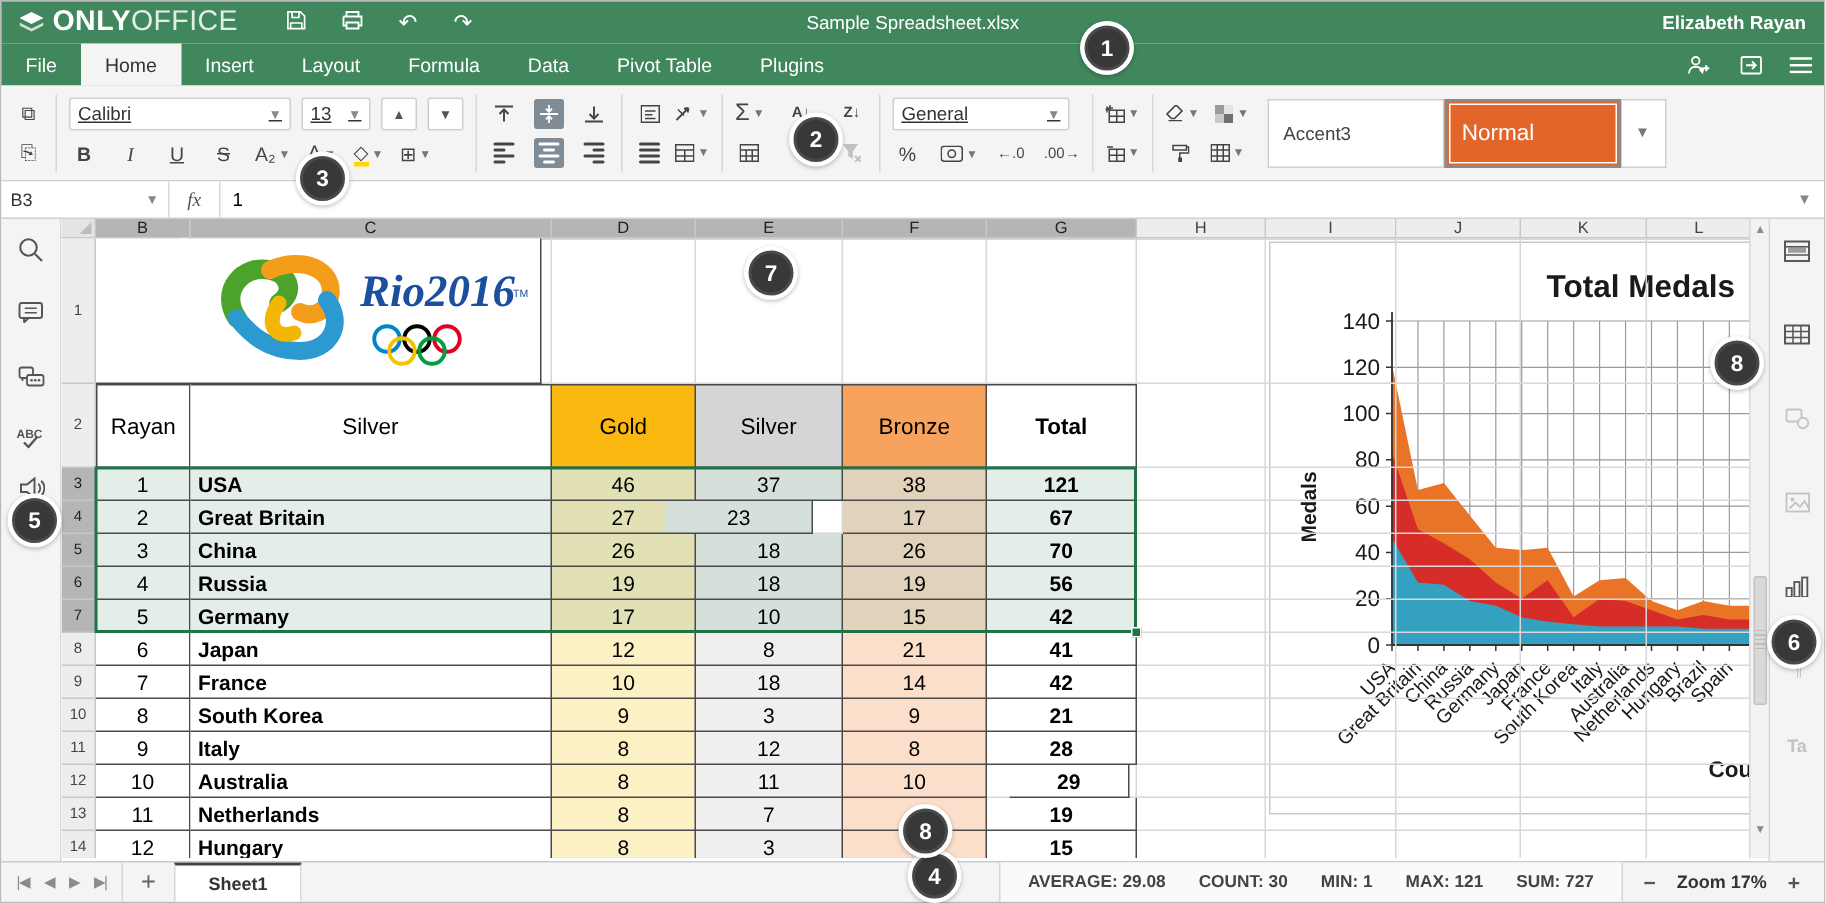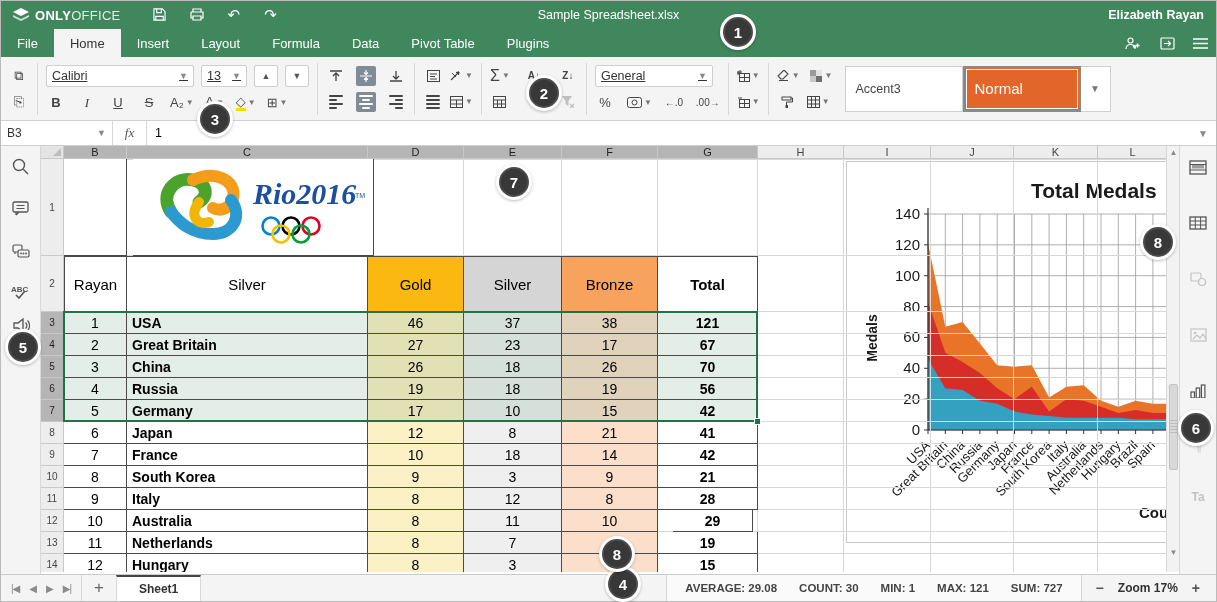--- a/index.html
+++ b/index.html
@@ -4,21 +4,21 @@
 <style>
   * { margin:0; padding:0; box-sizing:border-box; }
   html,body { width:1217px; height:602px; overflow:hidden; background:#fff;
               font-family:"Liberation Sans", sans-serif; }
   .app { position:relative; width:1217px; height:602px; background:#fff; border:1px solid #bbb; }
 
   
   .topbar { position:absolute; left:0; top:0; width:100%; height:28px; background:#40875D;
             display:flex; align-items:center; color:#fff; }
   .logo { display:flex; align-items:center; gap:6px; padding:0 14px 0 12px; }
-  .logo-txt { font-size:13px; letter-spacing:.3px; }
+  .logo-txt { font-size:19px; letter-spacing:.3px; }
   .logo-txt b { font-weight:bold; } .logo-txt span { font-weight:normal; opacity:.85; }
   .doc-actions { display:flex; align-items:center; gap:24px; margin-left:18px; }
   .doc-actions .tb-ic { color:#fff; font-size:15px; cursor:pointer; }
   .doc-title { position:absolute; left:0; right:0; text-align:center; font-size:12.5px; color:#fff; pointer-events:none; }
   .user-name { position:absolute; right:12px; top:7px; font-size:12.5px; font-weight:bold; color:#fff; }
 
   .menubar { position:absolute; left:0; top:28px; width:100%; height:28px; background:#40875D;
              display:flex; align-items:stretch; }
   .menu-tab { color:#fff; font-size:13px; padding:0 16px; display:flex; align-items:center; cursor:pointer; }
   .menu-tab.active { background:#F4F4F4; color:#333; }
@@ -617,21 +617,21 @@
         <div class="rowhdr selhd" style="left: 0px; top: 232px; width: 23px; height: 22px; font-size: 10px;">6</div>
         <div class="rowhdr selhd" style="left: 0px; top: 254px; width: 23px; height: 22px; font-size: 10px;">7</div>
         <div class="rowhdr" style="left: 0px; top: 276px; width: 23px; height: 22px; font-size: 10px;">8</div>
         <div class="rowhdr" style="left: 0px; top: 298px; width: 23px; height: 22px; font-size: 10px;">9</div>
         <div class="rowhdr" style="left: 0px; top: 320px; width: 23px; height: 22px; font-size: 10px;">10</div>
         <div class="rowhdr" style="left: 0px; top: 342px; width: 23px; height: 22px; font-size: 10px;">11</div>
         <div class="rowhdr" style="left: 0px; top: 364px; width: 23px; height: 22px; font-size: 10px;">12</div>
         <div class="rowhdr" style="left: 0px; top: 386px; width: 23px; height: 22px; font-size: 10px;">13</div>
         <div class="rowhdr" style="left: 0px; top: 408px; width: 23px; height: 22px; font-size: 10px;">14</div>
         <div class="cell " style="left: 23px; top: 13px; width: 63px; height: 97px; border-right: 1px solid rgb(74, 74, 74);"></div>
-        <div class="cell " style="left: 92px; top: 13px; width: 241px; height: 97px;">
+        <div class="cell " style="left: 79px; top: 13px; width: 241px; height: 97px;">
           <svg width="225" height="86" viewBox="0 0 225 86">
    <g fill="none" stroke-linecap="round">
      <path d="M30 48 C18 30 34 12 52 16 C66 19 68 32 58 38" stroke="#4CA32C" stroke-width="13"></path>
      <path d="M52 16 C74 6 96 16 92 34 C90 44 80 48 72 44" stroke="#F49D1B" stroke-width="12"></path>
      <path d="M90 36 C102 52 92 70 72 70 C50 70 38 58 30 48" stroke="#2C9AD1" stroke-width="12"></path>
      <path d="M58 38 C48 52 56 62 68 58" stroke="#F2B705" stroke-width="10"></path>
    </g>
    <text x="112" y="40" font-size="30" font-weight="bold" font-style="italic" fill="#1C4FA0" font-family="Liberation Serif, serif">Rio2016</text>
    <text x="214" y="34" font-size="7" fill="#1C4FA0">TM</text>
    <g fill="none" stroke-width="2.6">
@@ -651,21 +651,21 @@
         <div class="cell hrow  bold" style="left: 617px; top: 110px; width: 100px; height: 56px; border-top: 1px solid rgb(74, 74, 74);">Total</div>
         <div class="cell sel plain" style="left: 23px; top: 166px; width: 63px; height: 22px;">1</div>
         <div class="cell sel plain left bold" style="left: 86px; top: 166px; width: 241px; height: 22px;">USA</div>
         <div class="cell sel gold" style="left: 327px; top: 166px; width: 96px; height: 22px;">46</div>
         <div class="cell sel silver" style="left: 423px; top: 166px; width: 98px; height: 22px;">37</div>
         <div class="cell sel bronze" style="left: 521px; top: 166px; width: 96px; height: 22px;">38</div>
         <div class="cell sel plain bold" style="left: 617px; top: 166px; width: 100px; height: 22px;">121</div>
         <div class="cell sel plain" style="left: 23px; top: 188px; width: 63px; height: 22px;">2</div>
         <div class="cell sel plain left bold" style="left: 86px; top: 188px; width: 241px; height: 22px;">Great Britain</div>
         <div class="cell sel gold" style="left: 327px; top: 188px; width: 96px; height: 22px;">27</div>
-        <div class="cell sel silver" style="left: 423px; top: 188px; width: 98px; height: 22px;">23</div>
+        <div class="cell sel silver" style="left: 403px; top: 188px; width: 98px; height: 22px;">23</div>
         <div class="cell sel bronze" style="left: 521px; top: 188px; width: 96px; height: 22px;">17</div>
         <div class="cell sel plain bold" style="left: 617px; top: 188px; width: 100px; height: 22px;">67</div>
         <div class="cell sel plain" style="left: 23px; top: 210px; width: 63px; height: 22px;">3</div>
         <div class="cell sel plain left bold" style="left: 86px; top: 210px; width: 241px; height: 22px;">China</div>
         <div class="cell sel gold" style="left: 327px; top: 210px; width: 96px; height: 22px;">26</div>
         <div class="cell sel silver" style="left: 423px; top: 210px; width: 98px; height: 22px;">18</div>
         <div class="cell sel bronze" style="left: 521px; top: 210px; width: 96px; height: 22px;">26</div>
         <div class="cell sel plain bold" style="left: 617px; top: 210px; width: 100px; height: 22px;">70</div>
         <div class="cell sel plain" style="left: 23px; top: 232px; width: 63px; height: 22px;">4</div>
         <div class="cell sel plain left bold" style="left: 86px; top: 232px; width: 241px; height: 22px;">Russia</div>

